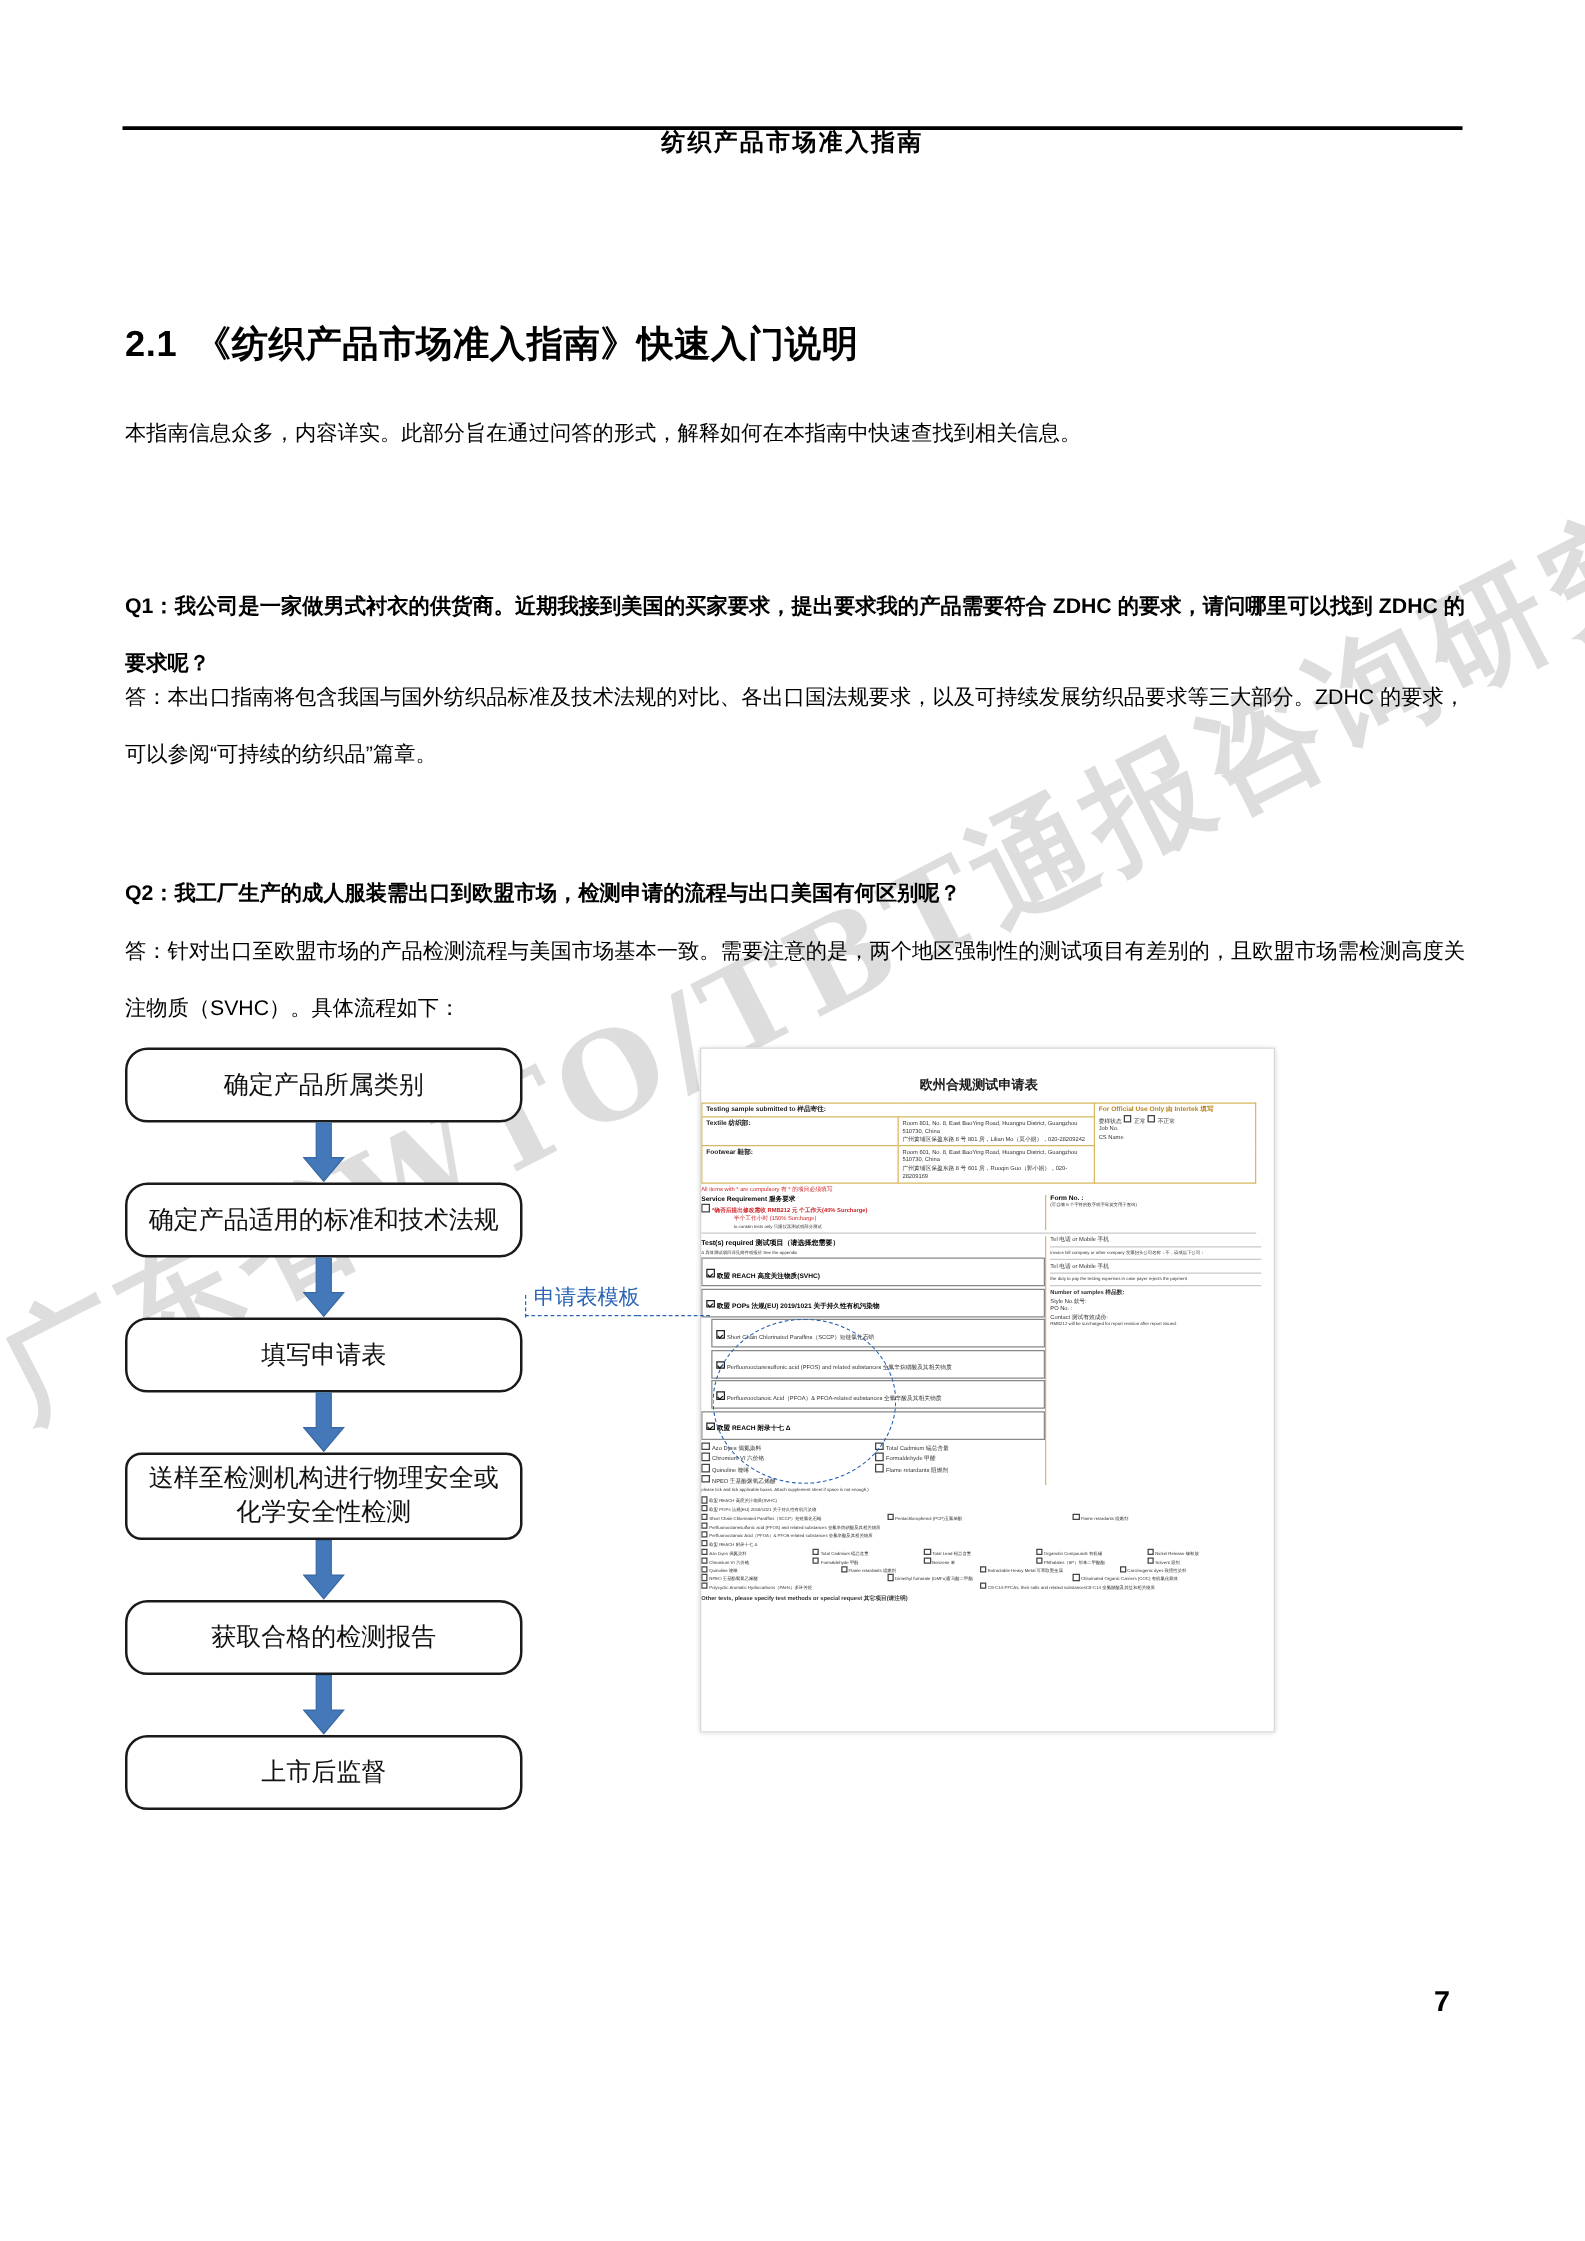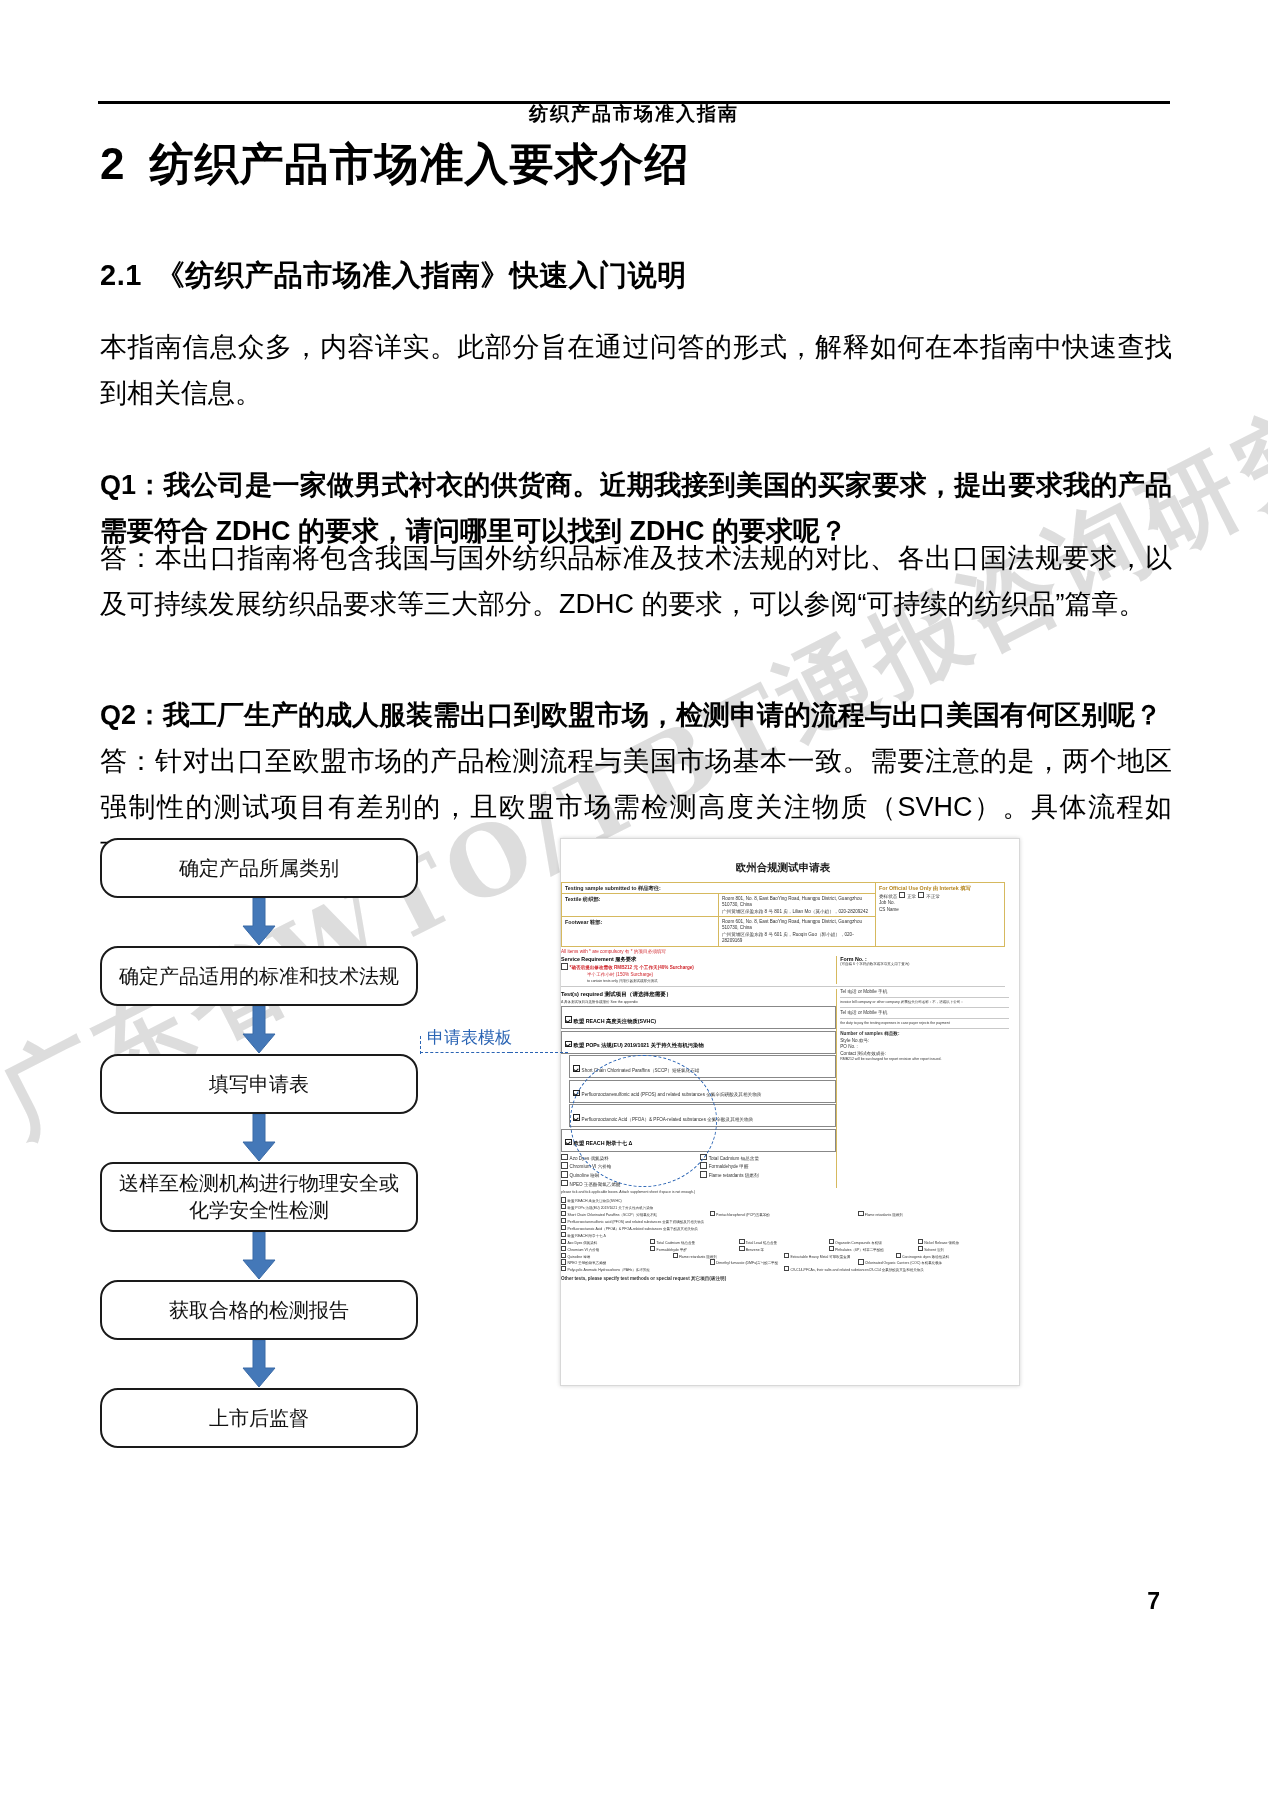--- a/index.html
+++ b/index.html
@@ -54,21 +54,21 @@
   .h2{
     position:absolute;left:100px;top:256px;
     font-size:29px;font-weight:800;letter-spacing:.5px;
     white-space:nowrap;
   }
   .h2 .num{margin-right:14px;}
 
   
   .para{
     position:absolute;left:100px;width:1072px;
-    font-size:27px;line-height:46px;
+    font-size:17px;line-height:46px;
     text-align:justify;
     z-index:6;
   }
   .para.b{font-weight:700;}
 
   
   .flow{position:absolute;left:100px;top:838px;width:320px;z-index:6;}
   .fbox{
     position:relative;
     width:318px;
@@ -186,23 +186,20 @@
 </head>
 <body>
 
 <div class="page">
 
   <div class="watermark">广东省WTO/TBT通报咨询研究中心</div>
 
   <div class="runhead">纺织产品市场准入指南</div>
   <div class="headrule"></div>
 
-  <div class="h1">
-    <span class="num">2</span><span>纺织产品市场准入要求介绍</span>
-  </div>
 
   <div class="h2">
     <span class="num">2.1</span><span>《纺织产品市场准入指南》快速入门说明</span>
   </div>
 
   <div class="para" style="top:324px;">本指南信息众多，内容详实。此部分旨在通过问答的形式，解释如何在本指南中快速查找到相关信息。</div>
   <div class="para b" style="top:462px;">Q1：我公司是一家做男式衬衣的供货商。近期我接到美国的买家要求，提出要求我的产品需要符合 ZDHC 的要求，请问哪里可以找到 ZDHC 的要求呢？</div>
   <div class="para" style="top:535px;">答：本出口指南将包含我国与国外纺织品标准及技术法规的对比、各出口国法规要求，以及可持续发展纺织品要求等三大部分。ZDHC 的要求，可以参阅“可持续的纺织品”篇章。</div>
   <div class="para b" style="top:692px;">Q2：我工厂生产的成人服装需出口到欧盟市场，检测申请的流程与出口美国有何区别呢？</div>
   <div class="para" style="top:738px;">答：针对出口至欧盟市场的产品检测流程与美国市场基本一致。需要注意的是，两个地区强制性的测试项目有差别的，且欧盟市场需检测高度关注物质（SVHC）。具体流程如下：</div>

